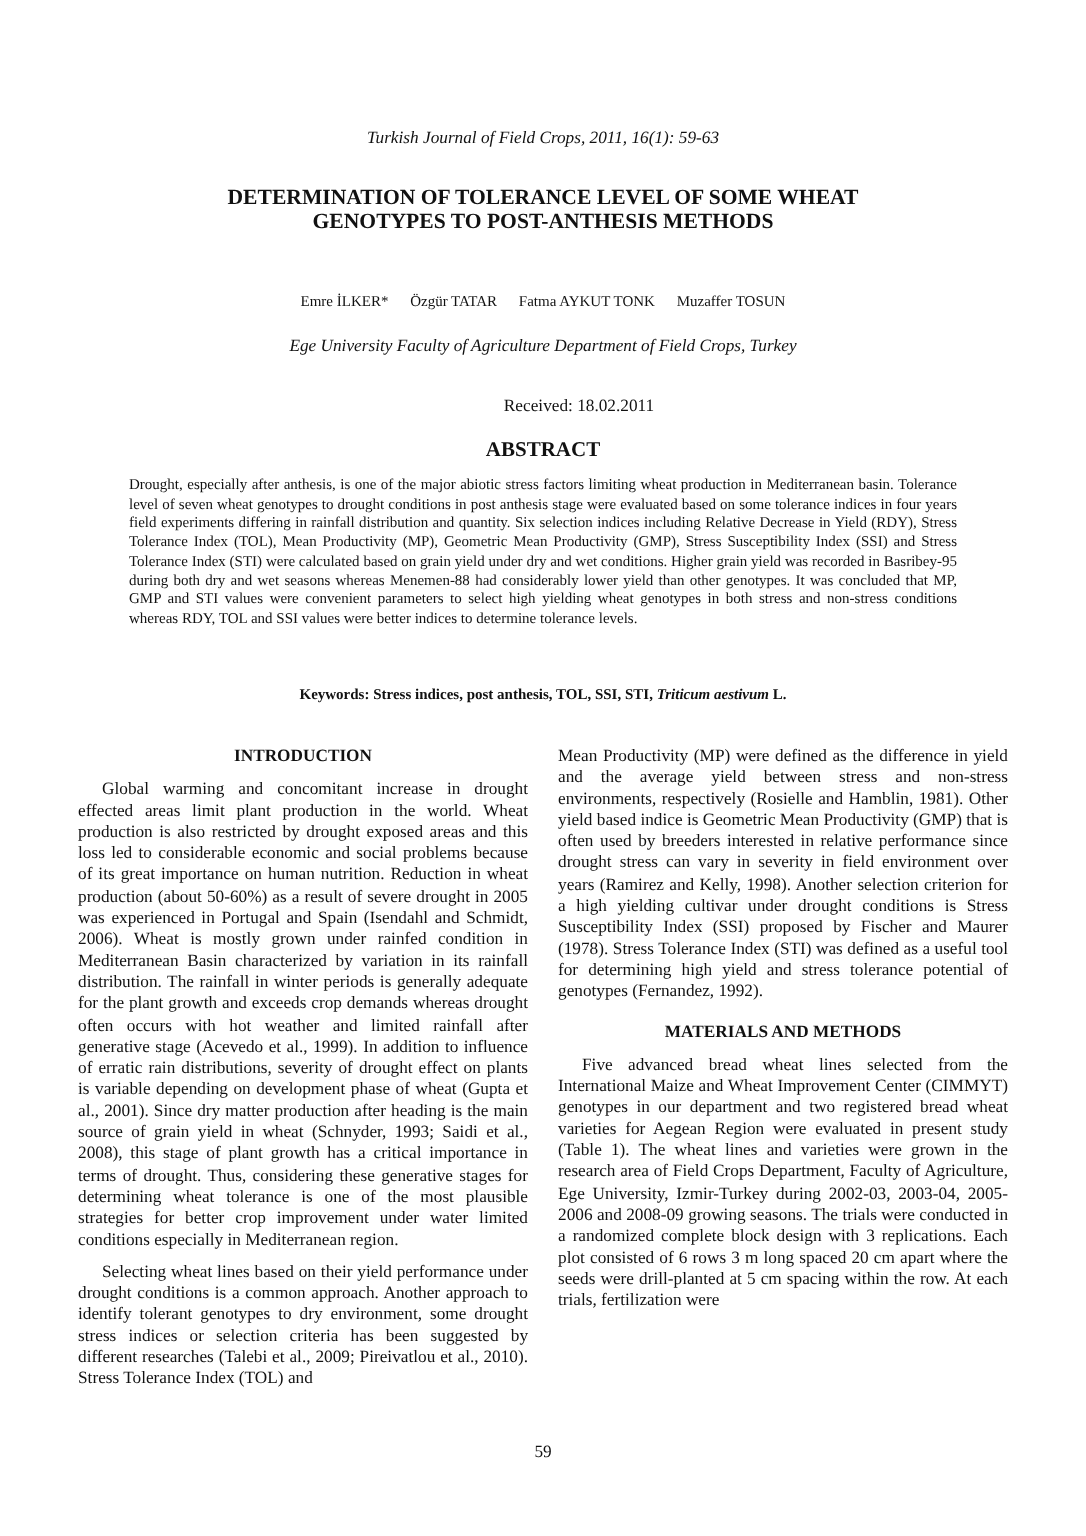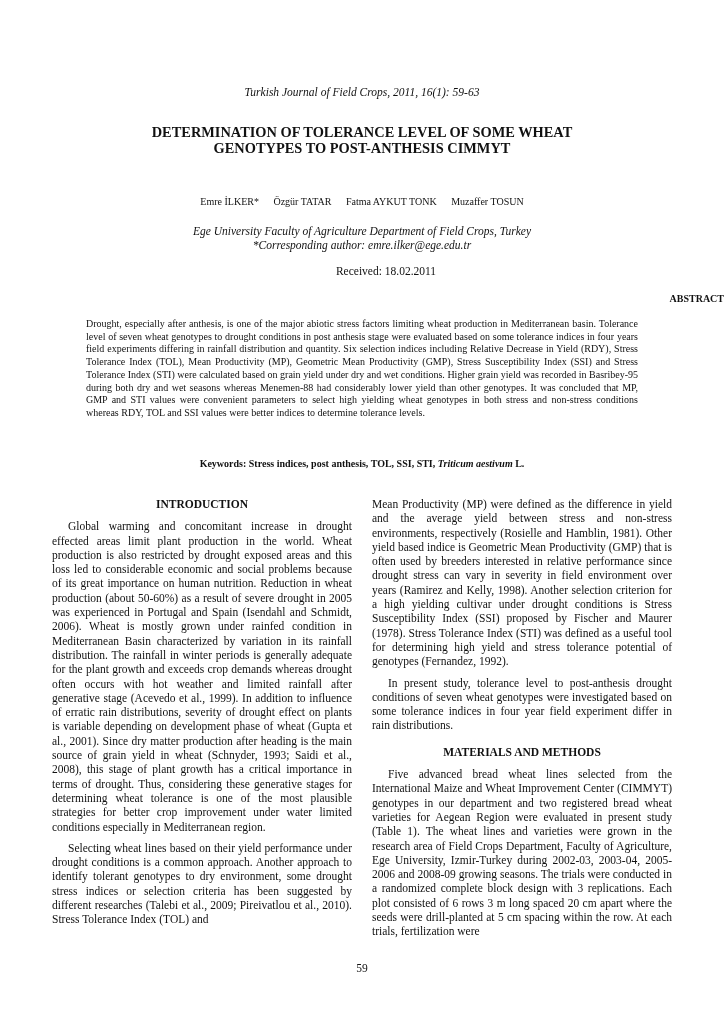--- a/index.html
+++ b/index.html
@@ -5,67 +5,65 @@
   html, body { margin: 0; padding: 0; background: #ffffff; }
   body { width: 724px; height: 1024px; position: relative; overflow: hidden;
          font-family: "Liberation Serif", serif; color: #111; }
   .abs { position: absolute; }
   .journal { top: 86px; left: 0; width: 724px; text-align: center; font-style: italic; font-size: 11.5px; }
   .title { top: 124px; left: 100px; width: 524px; text-align: center; font-weight: bold; font-size: 14.4px; line-height: 16px; }
   .authors { top: 196px; left: 0; width: 724px; text-align: center; font-size: 10px; }
   .authors span { margin: 0 6px; }
   .affil { top: 224px; left: 0; width: 724px; text-align: center; font-style: italic; font-size: 11.5px; line-height: 14px; }
   .received { top: 265px; left: 0; width: 724px; text-align: center; font-size: 11.5px; margin-left: 24px; }
-  .abs-head { top: 293px; left: 0; width: 724px; text-align: right; font-weight: bold; font-size: 10px; }
+  .abs-head { top: 293px; left: 0; width: 724px; text-align: center; font-weight: bold; font-size: 14px; }
   .abstract { top: 318px; left: 86px; width: 552px; font-weight: normal; font-size: 10px; line-height: 12.7px; text-align: justify; }
   .keywords { top: 458px; left: 0; width: 724px; text-align: center; font-weight: bold; font-size: 10px; }
   .col { width: 300px; font-size: 11.5px; line-height: 14.3px; text-align: justify; }
   .col p { margin: 0 0 7px 0; text-indent: 16px; }
   .col p.noindent { text-indent: 0; }
   .sec-head { text-align: center; font-weight: bold; font-size: 11.5px; margin: 0 0 8px 0; }
   .left { top: 497px; left: 52px; }
   .right { top: 497px; left: 372px; }
   .pagenum { top: 962px; left: 0; width: 724px; text-align: center; font-size: 11.5px; }
 </style>
 </head>
 <body>
 
 <div class="abs journal">Turkish Journal of Field Crops, 2011, 16(1): 59-63</div>
 
 <div class="abs title">
   <div>DETERMINATION OF TOLERANCE LEVEL OF SOME WHEAT</div>
-  <div>GENOTYPES TO POST-ANTHESIS CIMMYT</div>
+  <div>GENOTYPES TO POST-ANTHESIS METHODS</div>
 </div>
 
 <div class="abs authors">
   <span>Emre İLKER*</span>
   <span>Özgür TATAR</span>
   <span>Fatma AYKUT TONK</span>
   <span>Muzaffer TOSUN</span>
 </div>
 
 <div class="abs affil">
   <div>Ege University Faculty of Agriculture Department of Field Crops, Turkey</div>
-  <div>*Corresponding author: emre.ilker@ege.edu.tr</div>
 </div>
 
 <div class="abs received">Received: 18.02.2011</div>
 
 <div class="abs abs-head">ABSTRACT</div>
 
 <div class="abs abstract">Drought, especially after anthesis, is one of the major abiotic stress factors limiting wheat production in Mediterranean basin. Tolerance level of seven wheat genotypes to drought conditions in post anthesis stage were evaluated based on some tolerance indices in four years field experiments differing in rainfall distribution and quantity. Six selection indices including Relative Decrease in Yield (RDY), Stress Tolerance Index (TOL), Mean Productivity (MP), Geometric Mean Productivity (GMP), Stress Susceptibility Index (SSI) and Stress Tolerance Index (STI) were calculated based on grain yield under dry and wet conditions. Higher grain yield was recorded in Basribey-95 during both dry and wet seasons whereas Menemen-88 had considerably lower yield than other genotypes.  It was concluded that MP, GMP and STI values were convenient parameters to select high yielding wheat genotypes in both stress and non-stress conditions whereas RDY, TOL and SSI values were better indices to determine tolerance levels.</div>
 
 <div class="abs keywords"><span>Keywords: Stress indices, post anthesis, TOL, SSI, STI, </span><i>Triticum aestivum</i><span> L.</span></div>
 
 <div class="abs col left">
   <div class="sec-head">INTRODUCTION</div>
   <p>Global warming and concomitant increase in drought effected areas limit plant production in the world. Wheat production is also restricted by drought exposed areas and this loss led to considerable economic and social problems because of its great importance on human nutrition. Reduction in wheat production (about 50-60%) as a result of severe drought in 2005 was experienced in Portugal and Spain (Isendahl and Schmidt, 2006). Wheat is mostly grown under rainfed condition in Mediterranean Basin characterized by variation in its rainfall distribution.  The rainfall in winter periods is generally adequate for the plant growth and exceeds crop demands whereas drought often occurs with hot weather and limited rainfall after generative stage (Acevedo et al., 1999). In addition to influence of erratic rain distributions, severity of drought effect on plants is variable depending on development phase of wheat (Gupta et al., 2001). Since dry matter production after heading is the main source of grain yield in wheat (Schnyder, 1993; Saidi et al., 2008), this stage of plant growth has a critical importance in terms of drought. Thus, considering these generative stages for determining wheat tolerance is one of the most plausible strategies for better crop improvement under water limited conditions especially in Mediterranean region.</p>
   <p>Selecting wheat lines based on their yield performance under drought conditions is a common approach. Another approach to identify tolerant genotypes to dry environment, some drought stress indices or selection criteria has been suggested by different researches (Talebi et al., 2009; Pireivatlou et al., 2010). Stress Tolerance Index (TOL) and</p>
 </div>
 
 <div class="abs col right">
   <p class="noindent">Mean Productivity (MP) were defined as the difference in yield and the average yield between stress and non-stress environments, respectively (Rosielle and Hamblin, 1981). Other yield based indice is Geometric Mean Productivity (GMP) that is often used by breeders interested in relative performance since drought stress can vary in severity in field environment over years (Ramirez and Kelly, 1998). Another selection criterion for a high yielding cultivar under drought conditions is Stress Susceptibility Index (SSI) proposed by Fischer and Maurer (1978). Stress Tolerance Index (STI) was defined as a useful tool for determining high yield and stress tolerance potential of genotypes (Fernandez, 1992).</p>
-  <p>In present study, tolerance level to post-anthesis drought conditions of seven wheat genotypes were investigated based on some tolerance indices in four year field experiment differ in rain distributions.</p>
   <div class="sec-head" style="margin-top:12px">MATERIALS AND METHODS</div>
   <p>Five advanced bread wheat lines selected from the International Maize and Wheat Improvement Center (CIMMYT) genotypes in our department and two registered bread wheat varieties for Aegean Region were evaluated in present study (Table 1). The wheat lines and varieties were grown in the research area of Field Crops Department, Faculty of Agriculture, Ege University, Izmir-Turkey during 2002-03, 2003-04, 2005-2006 and 2008-09 growing seasons. The trials were conducted in a randomized complete block design with 3 replications. Each plot consisted of 6 rows 3 m long spaced 20 cm apart where the seeds were drill-planted at 5 cm spacing within the row. At each trials, fertilization were</p>
 </div>
 
 <div class="abs pagenum">59</div>
 
 </body></html>

